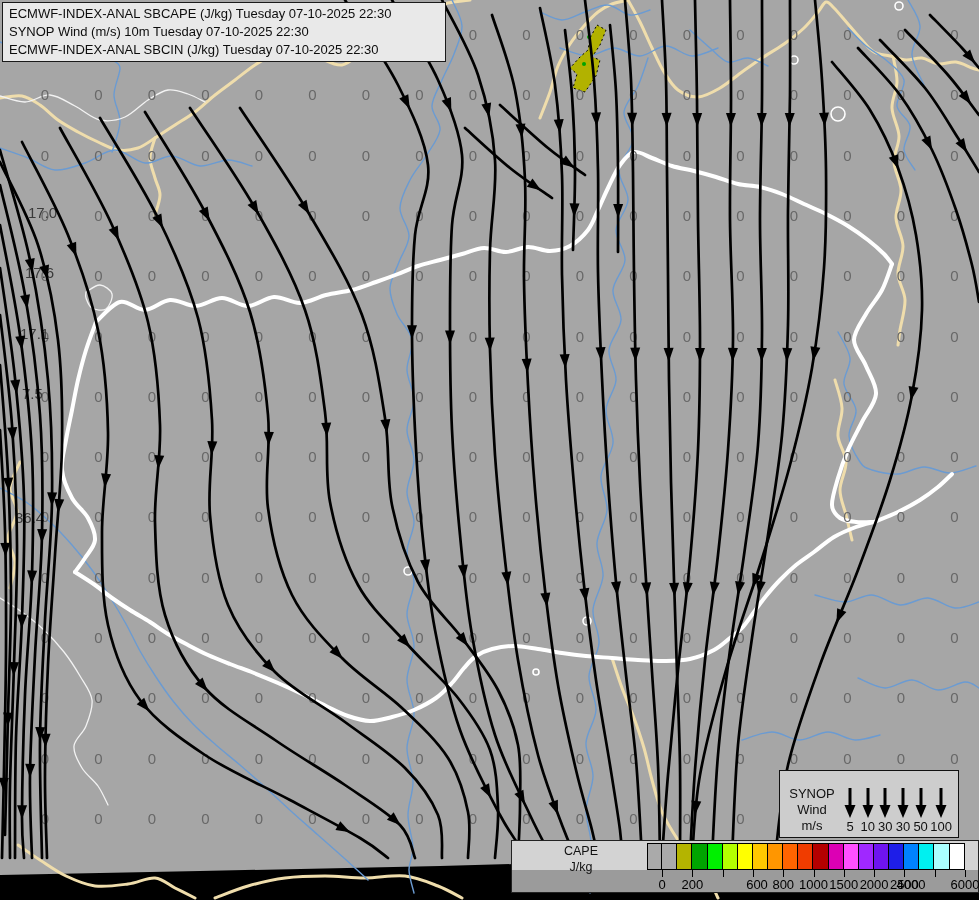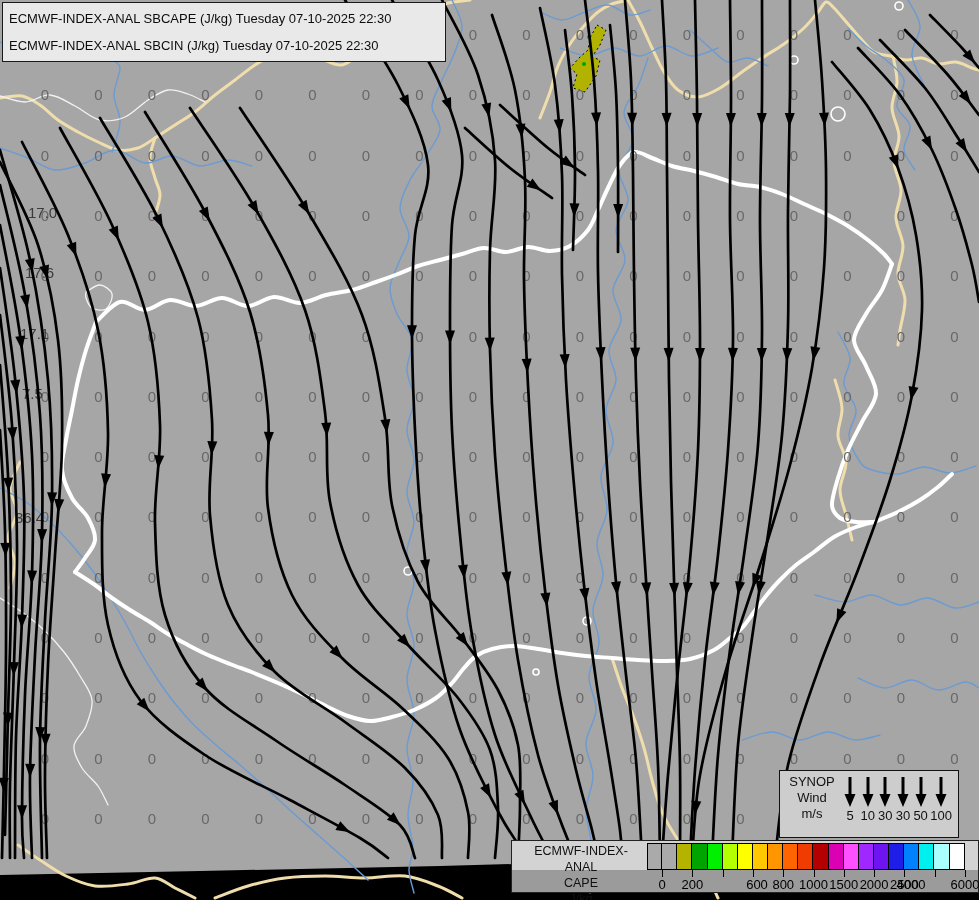--- a/index.html
+++ b/index.html
@@ -4,21 +4,21 @@
 <style>
   html,body{margin:0;padding:0;background:#ffffff;}
   #stage{position:relative;width:979px;height:900px;overflow:hidden;
          font-family:"Liberation Sans","DejaVu Sans",sans-serif;background:#a6a6a6;}
   #mapsvg{position:absolute;left:0;top:0;}
   .panel{position:absolute;box-sizing:border-box;background:#e9e9e9;border:1px solid #1a1a1a;}
   #header-box{left:2px;top:2px;width:444px;height:60px;padding:2px 6px;
               display:flex;flex-direction:column;justify-content:space-around;}
   #header-box .hline{font-size:13px;color:#0d0d0d;white-space:nowrap;line-height:18px;}
   #synop-box{left:779px;top:770px;width:180px;height:68px;background:#cdcdcd;border:1.5px solid #111;
-             display:flex;align-items:flex-start;padding:3px 4px;}
+             display:flex;align-items:flex-end;padding:3px 4px;}
   #synop-title{width:56px;display:flex;flex-direction:column;align-items:center;justify-content:center;}
   #synop-title span{font-size:13px;color:#111;line-height:16px;}
   #synop-arrows{flex:1;display:flex;justify-content:space-between;align-items:stretch;padding:0 2px;}
   .arrow-col{display:flex;flex-direction:column;align-items:center;justify-content:space-between;}
   .arrow-col .spd{font-size:13px;color:#111;}
   #cape-box{left:511px;top:840px;width:468px;height:53px;border:1px solid #222;
             background:linear-gradient(to bottom,#d3d3d3 0,#d3d3d3 29px,#9b9b9b 29px,#9b9b9b 53px);}
   #cape-title{position:absolute;left:8px;top:2px;width:122px;text-align:center;}
   #cape-title div{font-size:12.5px;color:#111;line-height:16px;}
   #cape-bar{position:absolute;left:135px;top:2px;height:27px;display:flex;}
@@ -461,20 +461,21 @@
       <path d="M500,105C508,112.16666666666667,533.8333333333334,136.33333333333334,548,148C562.1666666666666,159.66666666666666,578.8333333333334,170.5,585,175" fill="none" stroke="#000000" stroke-width="2.7" stroke-linecap="round" stroke-linejoin="round"></path>
       <polygon points="7,0 -7,5 -7,-5" fill="#000" transform="translate(568.7249145507812,163.63966369628906) rotate(35.182321789026666)"></polygon>
       <path d="M565,30C566.1666666666666,40.833333333333336,570.3333333333334,71.66666666666667,572,95C573.6666666666666,118.33333333333333,574.8333333333334,144.16666666666666,575,170C575.1666666666666,195.83333333333334,573.3333333333334,236.66666666666666,573,250" fill="none" stroke="#000000" stroke-width="2.7" stroke-linecap="round" stroke-linejoin="round"></path>
       <polygon points="7,0 -7,5 -7,-5" fill="#000" transform="translate(574.3211669921875,210.3348388671875) rotate(91.75929893164242)"></polygon>
       <path d="M610,25C611,36.166666666666664,614.6666666666666,68.16666666666667,616,92C617.3333333333334,115.83333333333333,617.6666666666666,141.33333333333334,618,168C618.3333333333334,194.66666666666666,618,238,618,252" fill="none" stroke="#000000" stroke-width="2.7" stroke-linecap="round" stroke-linejoin="round"></path>
       <polygon points="7,0 -7,5 -7,-5" fill="#000" transform="translate(618.1331787109375,211.08502197265625) rotate(90.12764333788387)"></polygon>
     </svg>
 
   <div id="header-box" class="panel">
     <span class="hline">ECMWF-INDEX-ANAL SBCAPE (J/kg) Tuesday 07-10-2025 22:30</span>
+    <span class="hline">SYNOP Wind (m/s) 10m Tuesday 07-10-2025 22:30</span>
     <span class="hline">ECMWF-INDEX-ANAL SBCIN (J/kg) Tuesday 07-10-2025 22:30</span>
   </div>
 
   <div id="synop-box" class="panel">
     <div id="synop-title">
       <span>SYNOP</span>
       <span>Wind</span>
       <span>m/s</span>
     </div>
     <div id="synop-arrows">
@@ -518,21 +519,20 @@
             <line x1="8" y1="3" x2="8" y2="24" stroke="#000" stroke-width="3"></line>
             <polygon points="8,33 2.5,20 13.5,20" fill="#000"></polygon>
           </svg>
           <span class="spd">100</span>
         </div>
       </div>
   </div>
 
   <div id="cape-box" class="panel">
     <div id="cape-title">
-      <div>ECMWF-INDEX-ANAL</div>
       <div>CAPE</div>
       <div>J/kg</div>
     </div>
     <div id="cape-bar">
         <div class="swatch" style="background: rgb(170, 170, 170);"></div>
         <div class="swatch" style="background: rgb(170, 170, 170);"></div>
         <div class="swatch" style="background: rgb(180, 180, 0);"></div>
         <div class="swatch" style="background: rgb(0, 164, 0);"></div>
         <div class="swatch" style="background: rgb(0, 240, 0);"></div>
         <div class="swatch" style="background: rgb(180, 255, 0);"></div>

